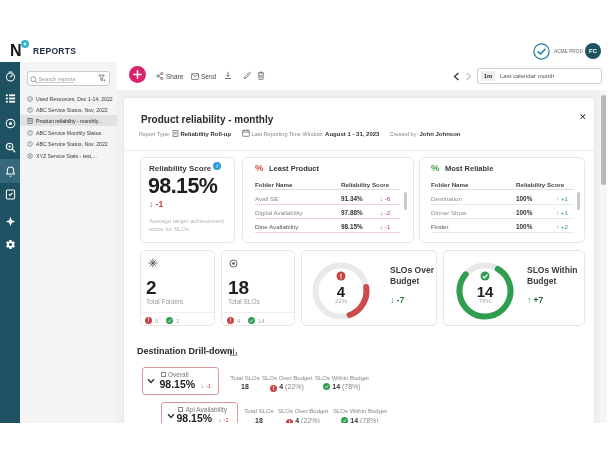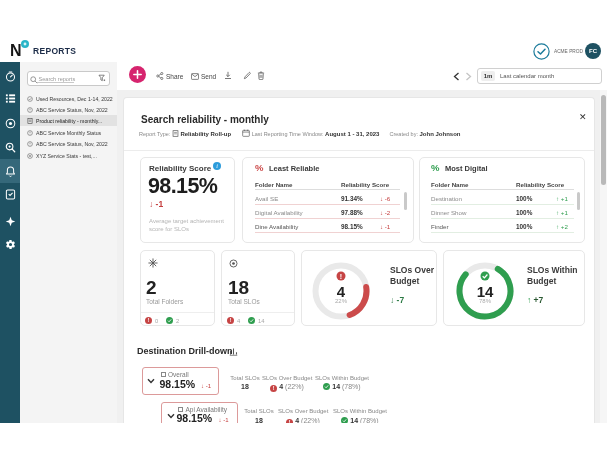--- a/index.html
+++ b/index.html
@@ -161,21 +161,21 @@
 <div class="abs" style="left:481px;top:71px;width:14px;height:10px;background:#eee;border-radius:2px;font-size:6px;color:#333;text-align:center;line-height:10px;font-weight:bold;">1m</div>
 <div class="abs" style="left:500px;top:73px;font-size:6px;color:#555;">Last calendar month</div>
 
 <div class="abs" style="left:117px;top:90px;width:483px;height:333px;background:#f0f0f0;"></div>
 
 <div class="abs" style="left:600px;top:90px;width:7px;height:333px;background:#f6f6f6;"></div>
 <div class="abs" style="left:601px;top:95px;width:5px;height:90px;background:#b9b9b9;border-radius:3px;"></div>
 
 <div class="abs" style="left:123px;top:97px;width:472px;height:326px;background:#fff;border:1px solid #e6e6e6;border-radius:4px 4px 0 0;border-bottom:none;"></div>
 
-<div class="abs" style="left:141px;top:114px;font-size:10px;font-weight:bold;color:#2a2a2a;">Search reliability - monthly</div>
+<div class="abs" style="left:141px;top:114px;font-size:10px;font-weight:bold;color:#2a2a2a;">Product reliability - monthly</div>
 <div class="abs" style="left:579px;top:112px;font-size:9px;color:#333;">✕</div>
 <div id="metarow" class="abs" style="left:139px;top:129px;font-size:5.5px;color:#888;white-space:nowrap;">
 Report Type: <svg width="7" height="7" viewBox="0 0 10 10" style="vertical-align:-1px;">
       <rect x="1.5" y="1" width="7" height="8" fill="none" stroke="#555" stroke-width="1"></rect>
       <path d="M3 3.5 h4 M3 5.5 h4" stroke="#555" stroke-width="0.8"></path>
     </svg> <b style="color:#333;font-size:6px;">Reliability Roll-up</b>
 <span style="display:inline-block;width:8px;"></span>
 <svg width="8" height="8" viewBox="0 0 12 12" style="vertical-align:-1.5px;">
       <rect x="1" y="2" width="10" height="9" rx="1" fill="none" stroke="#555" stroke-width="1"></rect>
       <path d="M1 4.6 h10 M3.5 1 v2 M8.5 1 v2" stroke="#555" stroke-width="1"></path>
@@ -187,41 +187,41 @@
 
 <div class="abs" style="left:140px;top:157px;width:95px;height:86px;background:#fff;border:1px solid #e7e7e7;border-radius:5px;"></div>
 <div class="abs" style="left:149px;top:164px;font-size:8px;font-weight:bold;color:#3a3a3a;">Reliability Score</div>
 <div class="abs" style="left:213px;top:162px;width:8px;height:8px;border-radius:50%;background:#2d9cdb;color:#fff;font-size:6px;text-align:center;line-height:8px;font-style:italic;font-family:'Liberation Serif',serif;">i</div>
 <div class="abs" style="left:148px;top:174px;font-size:21.5px;font-weight:bold;color:#1d1d1d;letter-spacing:-0.6px;">98.15%</div>
 <div class="abs" style="left:149px;top:199px;font-size:8.5px;font-weight:bold;color:#c43d3d;">↓ -1</div>
 <div class="abs" style="left:149px;top:217px;font-size:6px;color:#b5b5b5;line-height:8px;">Average target achievement<br>score for SLOs</div>
 
 <div class="abs" style="left:242px;top:157px;width:172px;height:86px;background:#fff;border:1px solid #e7e7e7;border-radius:5px;"></div>
 <div class="abs" style="left:255px;top:162px;font-size:9.5px;font-weight:bold;color:#cc4b4b;">%</div>
-<div class="abs" style="left:269px;top:164px;font-size:7.5px;font-weight:bold;color:#3a3a3a;">Least Reliable</div>
+<div class="abs" style="left:269px;top:164px;font-size:7.5px;font-weight:bold;color:#3a3a3a;">Least Product</div>
 <div class="abs" style="left:255px;top:181px;font-size:6.2px;font-weight:bold;color:#444;">Folder Name</div>
 <div class="abs" style="left:341px;top:181px;font-size:6.2px;font-weight:bold;color:#444;">Reliability Score</div>
 <div class="abs" style="left:255px;top:189px;width:145px;height:1px;background:#ddd;"></div>
 <div class="abs" style="left:255px;top:195px;font-size:6.2px;color:#8a8a8a;">Avail SE</div>
 <div class="abs" style="left:341px;top:195px;font-size:6.4px;font-weight:bold;color:#333;">91.34%</div>
 <div class="abs" style="left:380px;top:195px;font-size:6.2px;color:#c43d3d;">↓ -6</div>
 <div class="abs" style="left:255px;top:204px;width:145px;height:1px;background:#f0d2d2;"></div>
 <div class="abs" style="left:255px;top:209px;font-size:6.2px;color:#8a8a8a;">Digital Availability</div>
 <div class="abs" style="left:341px;top:209px;font-size:6.4px;font-weight:bold;color:#333;">97.88%</div>
 <div class="abs" style="left:380px;top:209px;font-size:6.2px;color:#c43d3d;">↓ -2</div>
 <div class="abs" style="left:255px;top:218px;width:145px;height:1px;background:#f0d2d2;"></div>
 <div class="abs" style="left:255px;top:223px;font-size:6.2px;color:#555;">Dine Availability</div>
 <div class="abs" style="left:341px;top:223px;font-size:6.4px;font-weight:bold;color:#333;">98.15%</div>
 <div class="abs" style="left:380px;top:223px;font-size:6.2px;color:#c43d3d;">↓ -1</div>
 <div class="abs" style="left:255px;top:232px;width:145px;height:1px;background:#f0d2d2;"></div>
 <div class="abs" style="left:404px;top:192px;width:3px;height:18px;background:#c9c9c9;border-radius:2px;"></div>
 
 <div class="abs" style="left:419px;top:157px;width:166px;height:86px;background:#fff;border:1px solid #e7e7e7;border-radius:5px;"></div>
 <div class="abs" style="left:431px;top:162px;font-size:9.5px;font-weight:bold;color:#2f9e4f;">%</div>
-<div class="abs" style="left:445px;top:164px;font-size:7.5px;font-weight:bold;color:#3a3a3a;">Most Digital</div>
+<div class="abs" style="left:445px;top:164px;font-size:7.5px;font-weight:bold;color:#3a3a3a;">Most Reliable</div>
 <div class="abs" style="left:431px;top:181px;font-size:6.2px;font-weight:bold;color:#444;">Folder Name</div>
 <div class="abs" style="left:516px;top:181px;font-size:6.2px;font-weight:bold;color:#444;">Reliability Score</div>
 <div class="abs" style="left:431px;top:189px;width:143px;height:1px;background:#ddd;"></div>
 <div class="abs" style="left:431px;top:195px;font-size:6.2px;color:#8a8a8a;">Destination</div>
 <div class="abs" style="left:516px;top:195px;font-size:6.4px;font-weight:bold;color:#333;">100%</div>
 <div class="abs" style="left:556px;top:195px;font-size:6.2px;color:#2f9e4f;">↑ +1</div>
 <div class="abs" style="left:431px;top:204px;width:143px;height:1px;background:#e2eee2;"></div>
 <div class="abs" style="left:431px;top:209px;font-size:6.2px;color:#8a8a8a;">Dinner Show</div>
 <div class="abs" style="left:516px;top:209px;font-size:6.4px;font-weight:bold;color:#333;">100%</div>
 <div class="abs" style="left:556px;top:209px;font-size:6.2px;color:#2f9e4f;">↑ +1</div>

